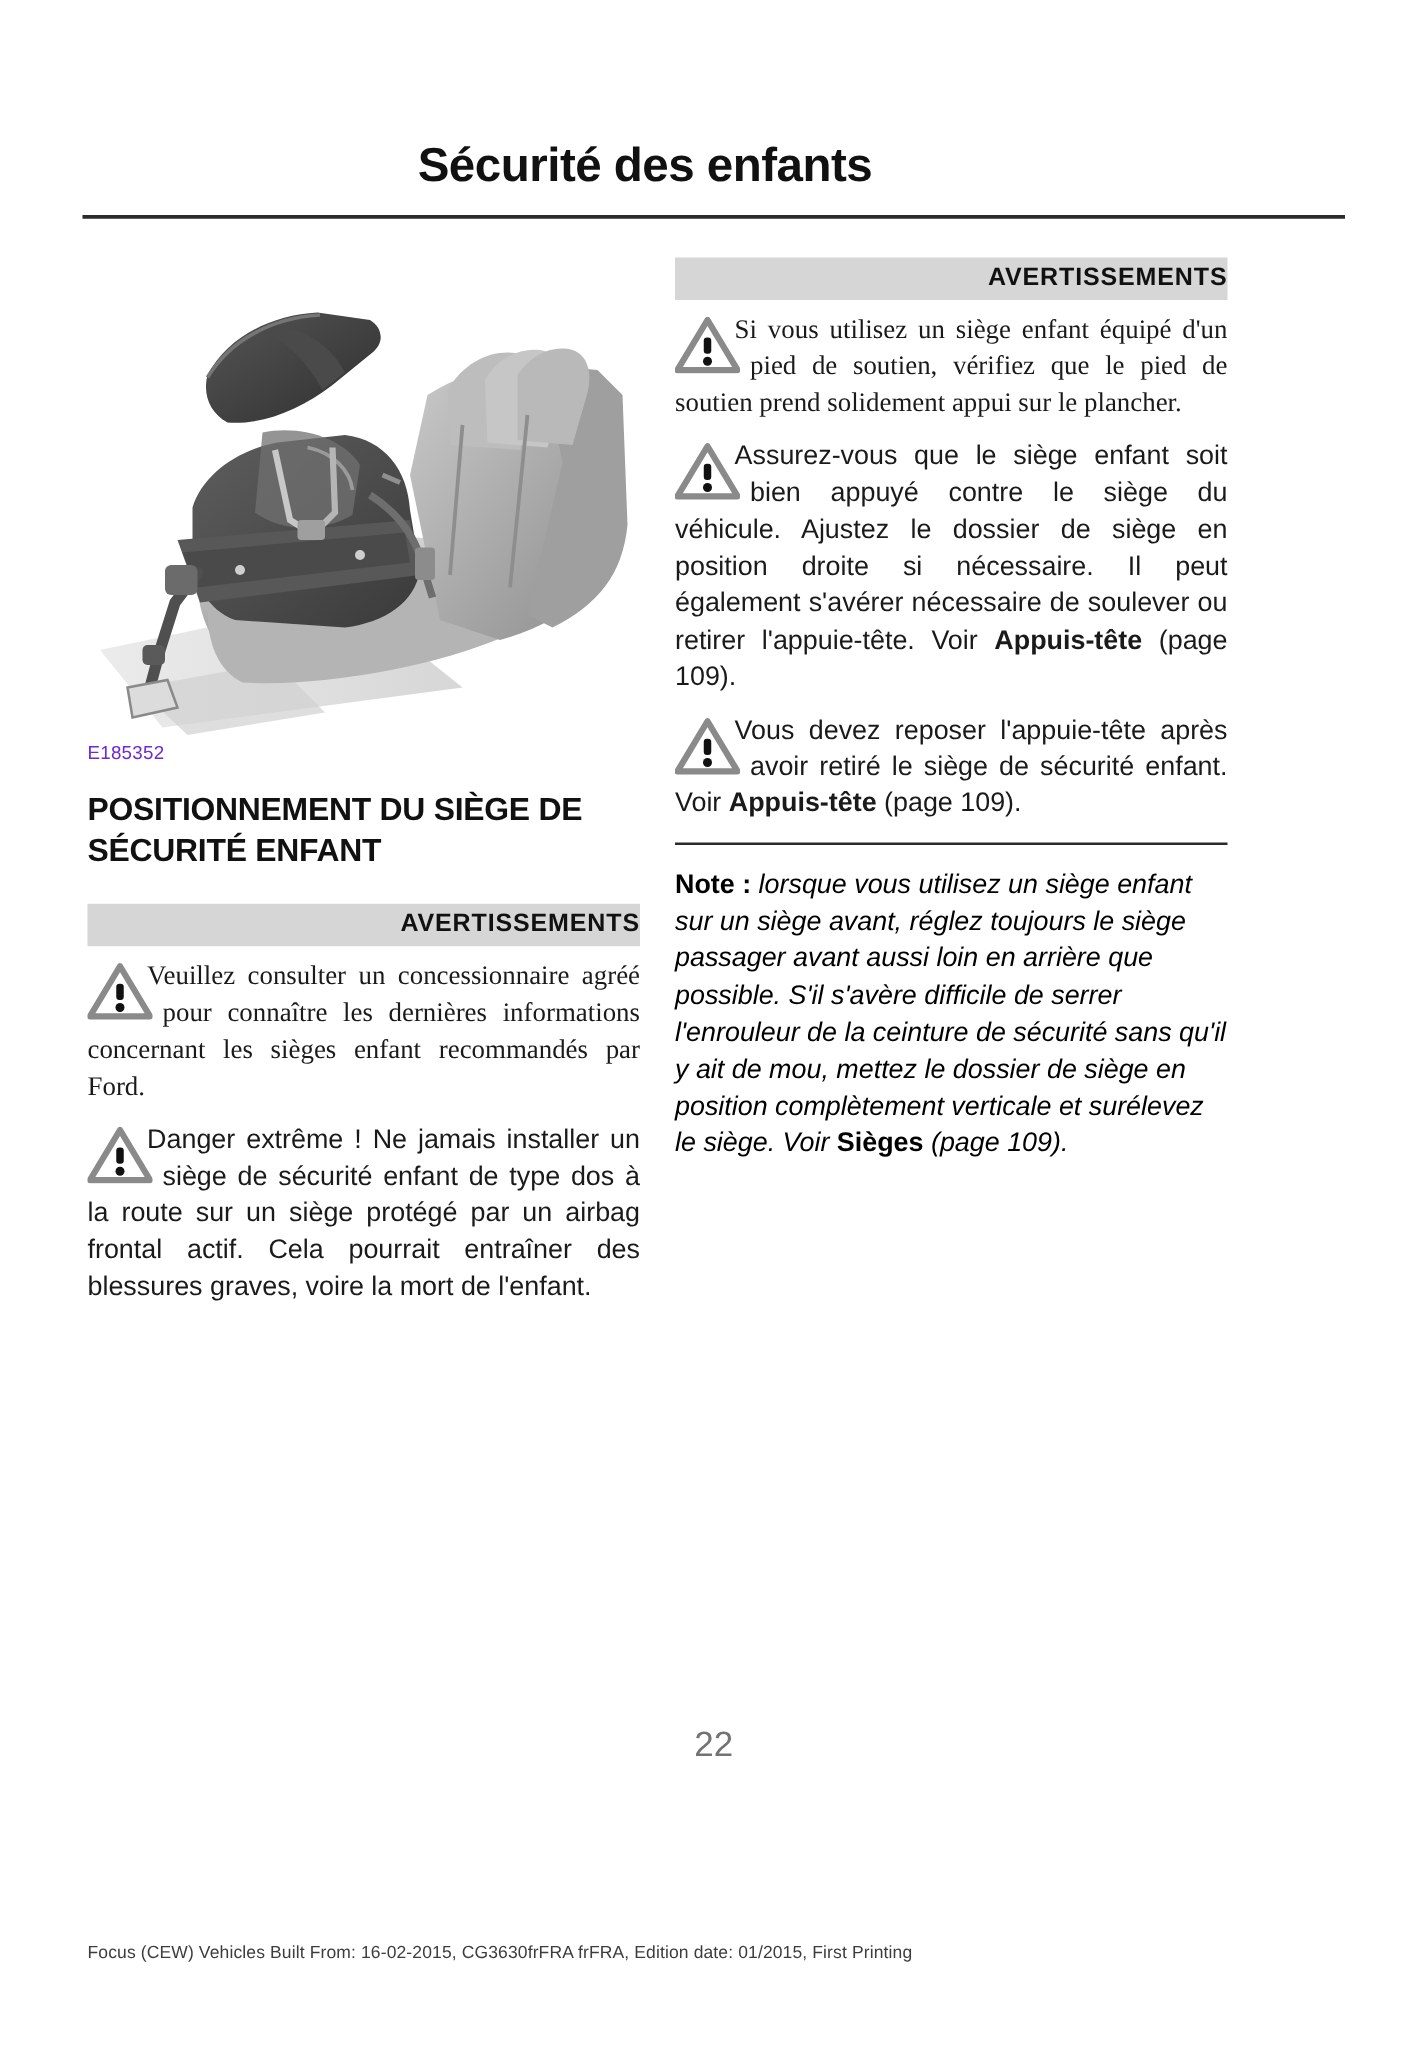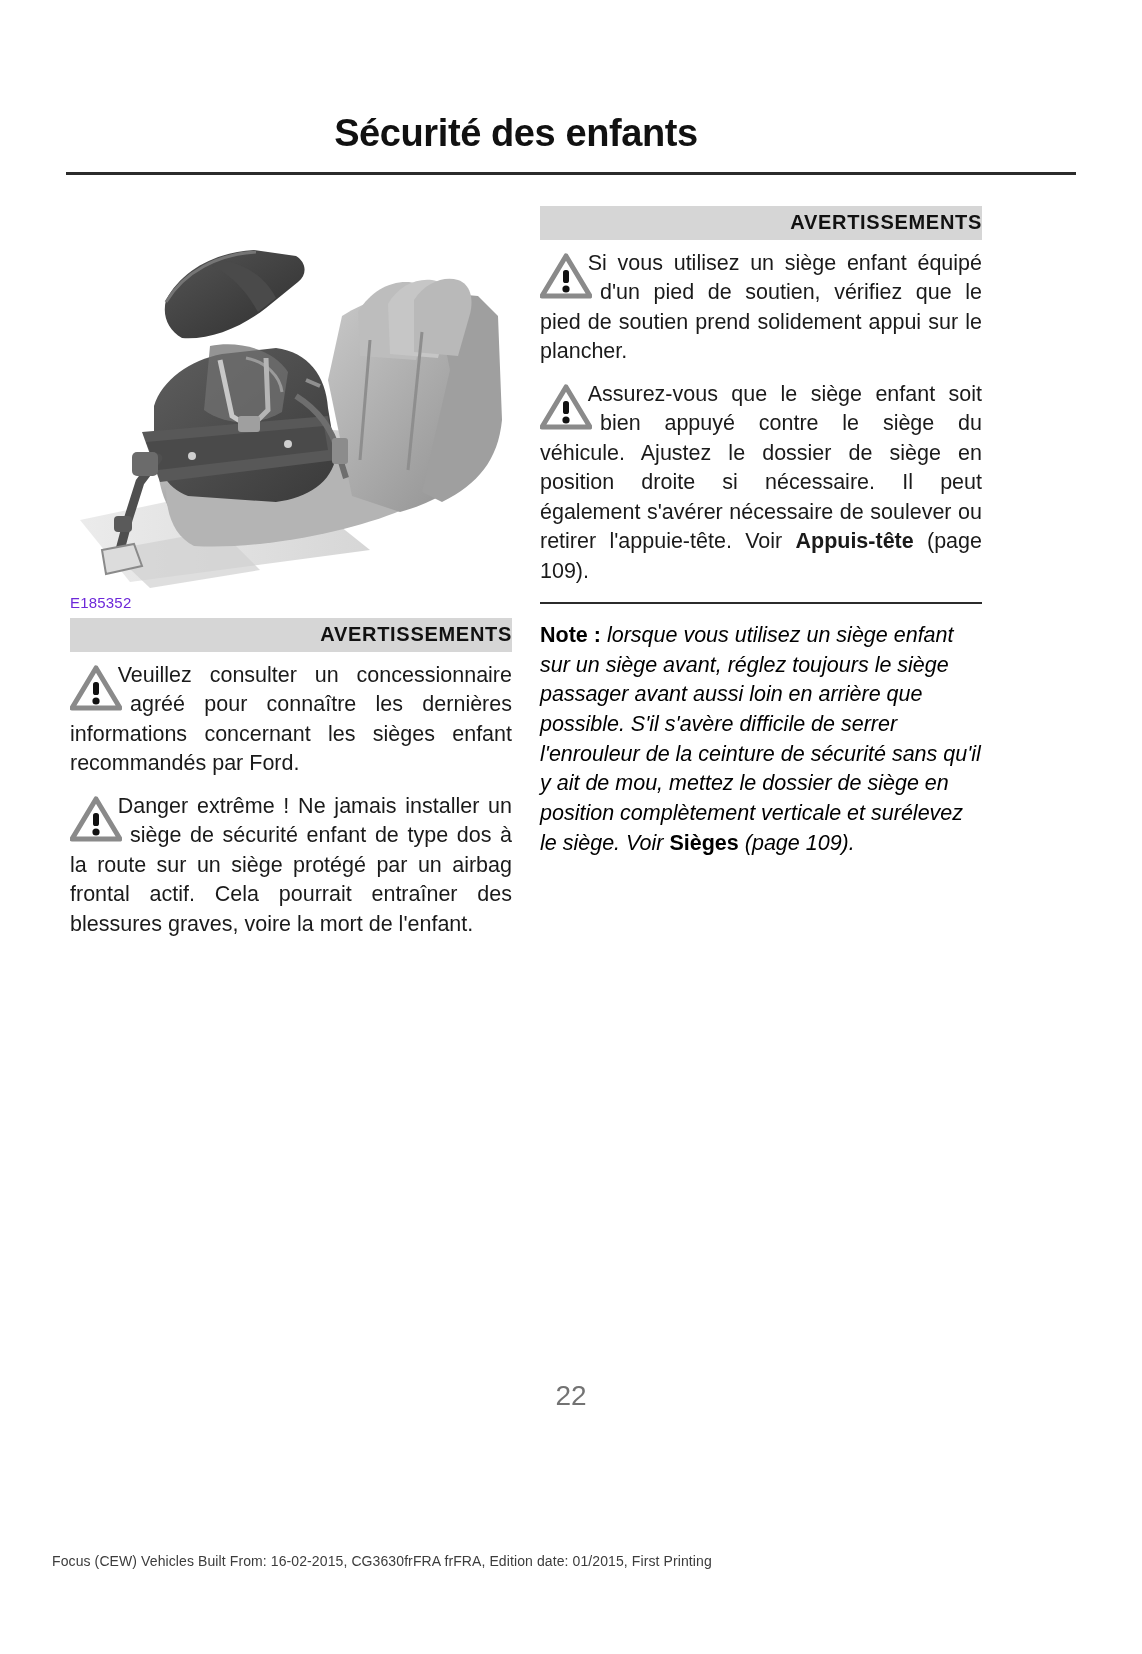--- a/index.html
+++ b/index.html
@@ -92,21 +92,21 @@
   
   .warn-block {
     position: relative;
     margin-top: 13px;
     font-size: 21.5px;
     line-height: 1.37;
     color: #1a1a1a;
     text-align: justify;
     text-justify: inter-word;
   }
-  .warn-block.first { margin-top: 9px; }
+  .warn-block.first { margin-top: 9px; font-family: Liberation Serif, serif; }
   .warn-icon {
     float: left;
     width: 52px;
     height: 46px;
     margin: 4px 8px 0 0;
     shape-outside: polygon(0 100%, 50% 0, 100% 100%);
   }
   .warn-icon svg { display: block; }
   .warn-block p { margin: 0; }
 
@@ -142,21 +142,21 @@
     top: 1380px;
     left: 0;
     width: 1142px;
     text-align: center;
     font-size: 28px;
     color: #737373;
   }
   .footer-note {
     position: absolute;
     top: 1553px;
-    left: 52px;
+    left: 70px;
     font-size: 14px;
     color: #3c3c3c;
     letter-spacing: 0.1px;
   }
 </style>
 </head>
 <body>
 
 <div class="page">
 
@@ -238,20 +238,21 @@
         <rect x="62" y="232" width="26" height="24" rx="5" fill="#6b6b6b"></rect>
         <rect x="44" y="296" width="18" height="16" rx="4" fill="#5a5a5a"></rect>
 
         <path d="M32 330 L64 324 L72 346 L36 354 Z" fill="#dcdcdc" stroke="#8a8a8a" stroke-width="2"></path>
 
         <path d="M236 160 L250 166" stroke="#8f8f8f" stroke-width="4" fill="none"></path>
       </svg>
       <div class="figure-caption">E185352</div>
     </div>
 
+    <div class="section-heading">POSITIONNEMENT DU SIÈGE DE SÉCURITÉ ENFANT</div>
 
     <div class="warn-banner">AVERTISSEMENTS</div>
 
     <div class="warn-block first">
       <span class="warn-icon">
         <svg width="52" height="46" viewBox="0 0 52 46">
           <path d="M26 3 L50 43 L2 43 Z" fill="none" stroke="#8a8a8a" stroke-width="5" stroke-linejoin="round"></path>
           <rect x="23" y="17" width="6" height="13" rx="2.6" fill="#111111"></rect>
           <circle cx="26" cy="36" r="3.6" fill="#111111"></circle>
         </svg>
@@ -291,20 +292,30 @@
       <span class="warn-icon">
         <svg width="52" height="46" viewBox="0 0 52 46">
           <path d="M26 3 L50 43 L2 43 Z" fill="none" stroke="#8a8a8a" stroke-width="5" stroke-linejoin="round"></path>
           <rect x="23" y="17" width="6" height="13" rx="2.6" fill="#111111"></rect>
           <circle cx="26" cy="36" r="3.6" fill="#111111"></circle>
         </svg>
       </span>
       <p class="warn-text"><span>Assurez-vous que le siège enfant soit bien appuyé contre le siège du véhicule. Ajustez le dossier de siège en position droite si nécessaire. Il peut également s'avérer nécessaire de soulever ou retirer l'appuie-tête.  Voir </span><span style="font-weight: 700; font-style: normal;">Appuis-tête</span><span> (page 109).</span></p>
     </div>
 
+    <div class="warn-block">
+      <span class="warn-icon">
+        <svg width="52" height="46" viewBox="0 0 52 46">
+          <path d="M26 3 L50 43 L2 43 Z" fill="none" stroke="#8a8a8a" stroke-width="5" stroke-linejoin="round"></path>
+          <rect x="23" y="17" width="6" height="13" rx="2.6" fill="#111111"></rect>
+          <circle cx="26" cy="36" r="3.6" fill="#111111"></circle>
+        </svg>
+      </span>
+      <p class="warn-text"><span>Vous devez reposer l'appuie-tête après avoir retiré le siège de sécurité enfant. Voir </span><span style="font-weight: 700; font-style: normal;">Appuis-tête</span><span> (page 109).</span></p>
+    </div>
 
     <div class="note-rule"></div>
 
     <div class="note-block">
       <span class="note-label">Note :</span><span><span> lorsque vous utilisez un siège enfant sur un siège avant, réglez toujours le siège passager avant aussi loin en arrière que possible. S'il s'avère difficile de serrer l'enrouleur de la ceinture de sécurité sans qu'il y ait de mou, mettez le dossier de siège en position complètement verticale et surélevez le siège.  Voir </span><span style="font-weight: 700; font-style: normal;">Sièges</span><span> (page 109).</span></span>
     </div>
   </div>
 
   <div class="page-number">22</div>
 

